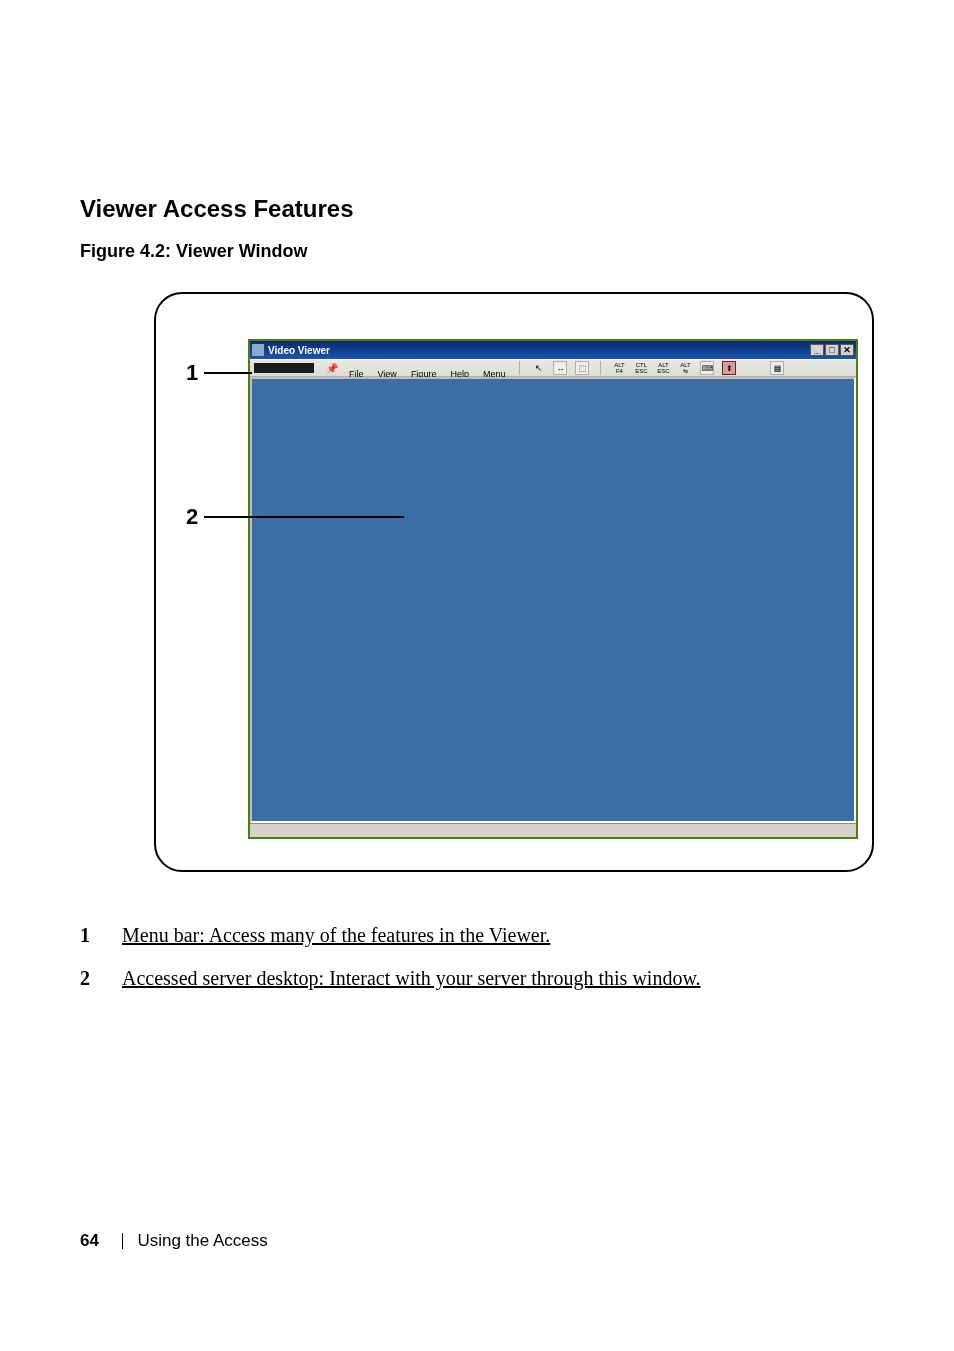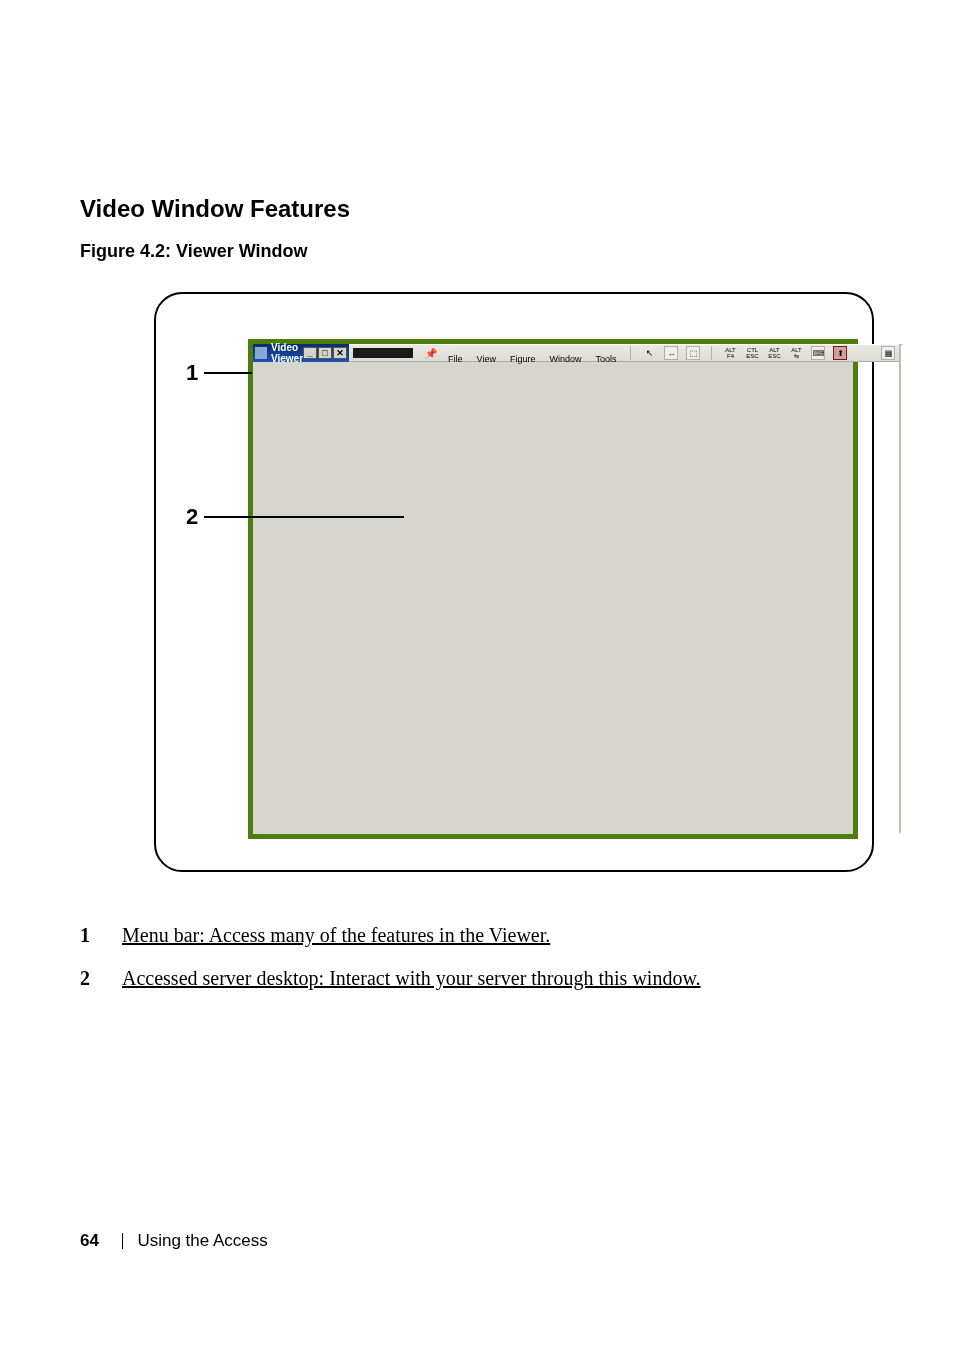--- a/index.html
+++ b/index.html
@@ -58,22 +58,22 @@
   .callout-2 .line { width: 200px; margin-left: 6px; }
 
   
   .viewer-window {
     position: absolute;
     top: 45px;
     left: 92px;
     width: 610px;
     height: 500px;
     display: flex;
-    flex-direction: row;
-    border: 5px solid #4d7c0f;
+    flex-direction: column;
+    border: 2px solid #4d7c0f;
     background: #d6d6ce;
   }
   .titlebar {
     display: flex;
     align-items: center;
     height: 18px;
     background: linear-gradient(#0b2b6b, #1a54b3);
     color: #fff;
     font-size: 10px;
     font-weight: bold;
@@ -166,21 +166,21 @@
     font-family: Arial, Helvetica, sans-serif;
     font-size: 17px;
   }
   .footer .pnum { font-weight: bold; margin-right: 18px; }
   .footer .sep { margin-right: 10px; border-left: 1px solid #000; height: 16px; display:inline-block; vertical-align: -3px; }
 </style>
 </head>
 <body>
 
 <div class="page">
-  <h2 class="section-title">Video Window Features</h2>
+  <h2 class="section-title">Viewer Access Features</h2>
   <div class="figure-caption">Figure 4.2: Viewer Window</div>
 
   <div class="figure-frame">
 
     <div class="callout callout-1">
       <span>1</span>
       <span class="line"></span>
     </div>
 
     <div class="callout callout-2">
@@ -199,22 +199,22 @@
           <div class="win-btn">✕</div>
         </div>
       </div>
 
       <div class="menubar">
         <div class="status-chip"></div>
         <div class="pin-icon">📌</div>
         <span class="menu-item">File</span>
         <span class="menu-item">View</span>
         <span class="menu-item">Figure</span>
-        <span class="menu-item">Window</span>
-        <span class="menu-item">Tools</span>
+        <span class="menu-item">Help</span>
+        <span class="menu-item">Menu</span>
         <div class="tool-sep"></div>
         <div class="tool-icon">↖</div>
         <div class="tool-box">↔</div>
         <div class="tool-box">⬚</div>
         <div class="tool-sep"></div>
         <div class="tool-icon tool-tiny">ALT
 F4</div>
         <div class="tool-icon tool-tiny">CTL
 ESC</div>
         <div class="tool-icon tool-tiny">ALT

